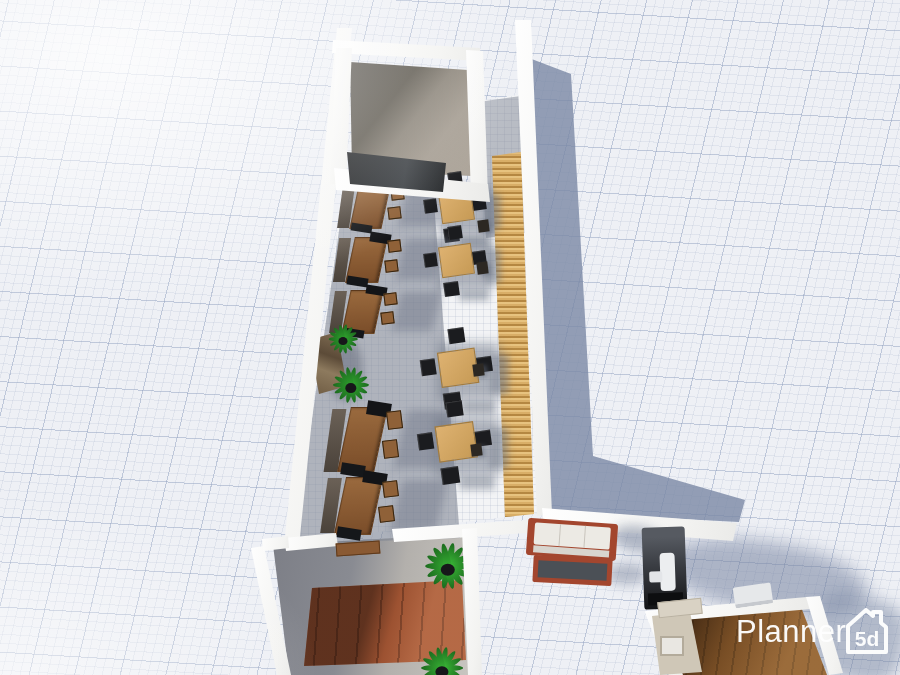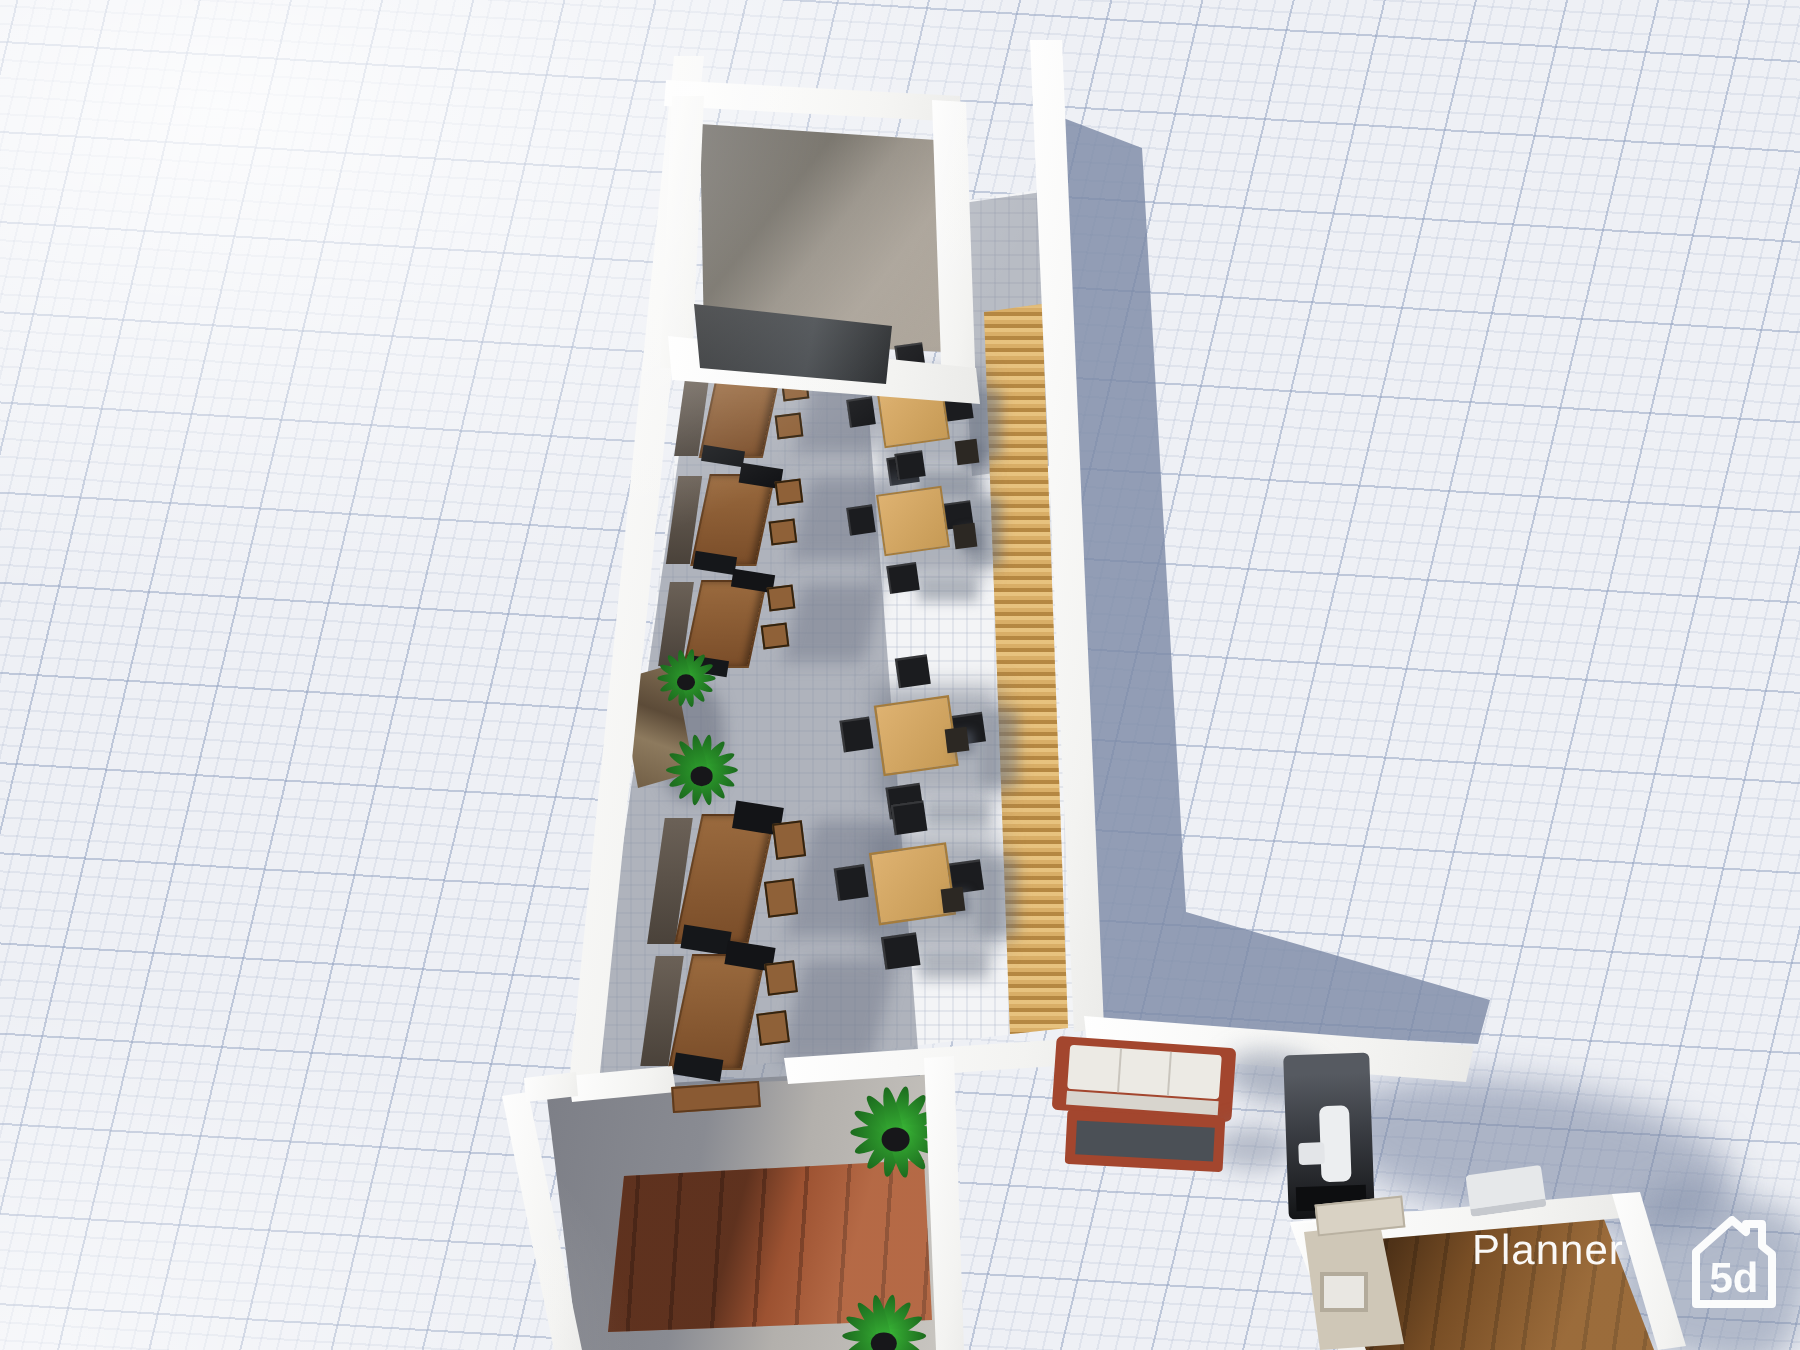--- a/index.html
+++ b/index.html
@@ -108,21 +108,21 @@
   .tgroup .cw{left:5px;top:28px;width:13px;height:14px;} .tgroup .ce{left:53px;top:26px;}
   .tgroup .csh1{left:66px;top:24px;width:16px;height:34px;background:rgba(104,112,128,.45);filter:blur(3px);}
   .tgroup .csh2{left:40px;top:64px;width:30px;height:12px;background:rgba(104,112,128,.45);filter:blur(3px);}
   .tgroup .ttop{left:21px;top:20px;width:33px;height:31px;background:linear-gradient(135deg,#deb271,#c69a55);border:1px solid #a57c3c;transform:rotate(-8deg);}
   .stool{width:11px;height:12px;background:#2c2823;transform:rotate(-7deg);box-shadow:3px 2px 4px rgba(100,108,124,.5);}
   .plant{}
   .plant .leaf{position:absolute;left:50%;top:50%;border-radius:50%;}
   .plant .pot{position:absolute;left:50%;top:58%;background:#17171a;border-radius:50%;transform:translate(-50%,-50%);}
   
   #watermark{left:736px;top:598px;width:164px;height:74px;opacity:.96;color:#fff;}
-  #watermark .wm-text{left:0;top:16px;font-size:21px;font-weight:400;letter-spacing:.5px;color:#fff;}
+  #watermark .wm-text{left:0;top:16px;font-size:31px;font-weight:400;letter-spacing:.5px;color:#fff;}
   #watermark .wm-badge{left:104px;top:4px;width:54px;height:58px;}
 </style>
 </head>
 <body>
 
 <div id="stage">
   <div id="grid-layer"></div>
 
   <div id="shadow-right" class="shadow"></div>
   <div id="shadow-blob-a" class="shadow"></div>

